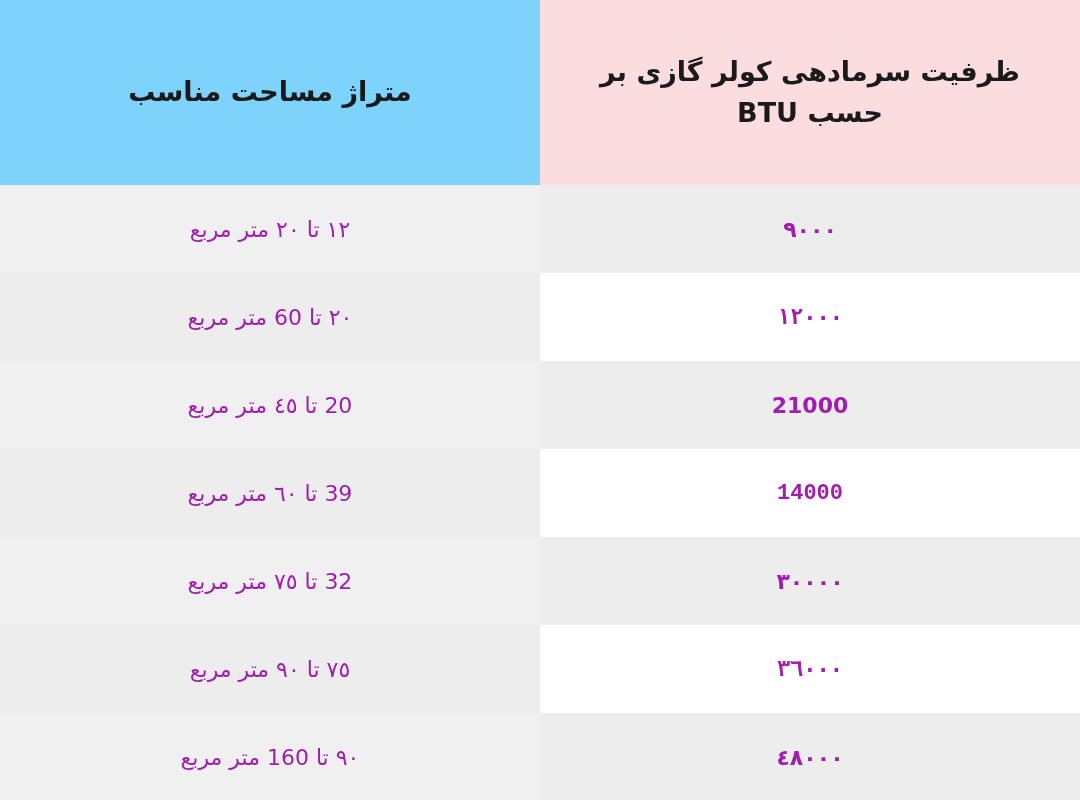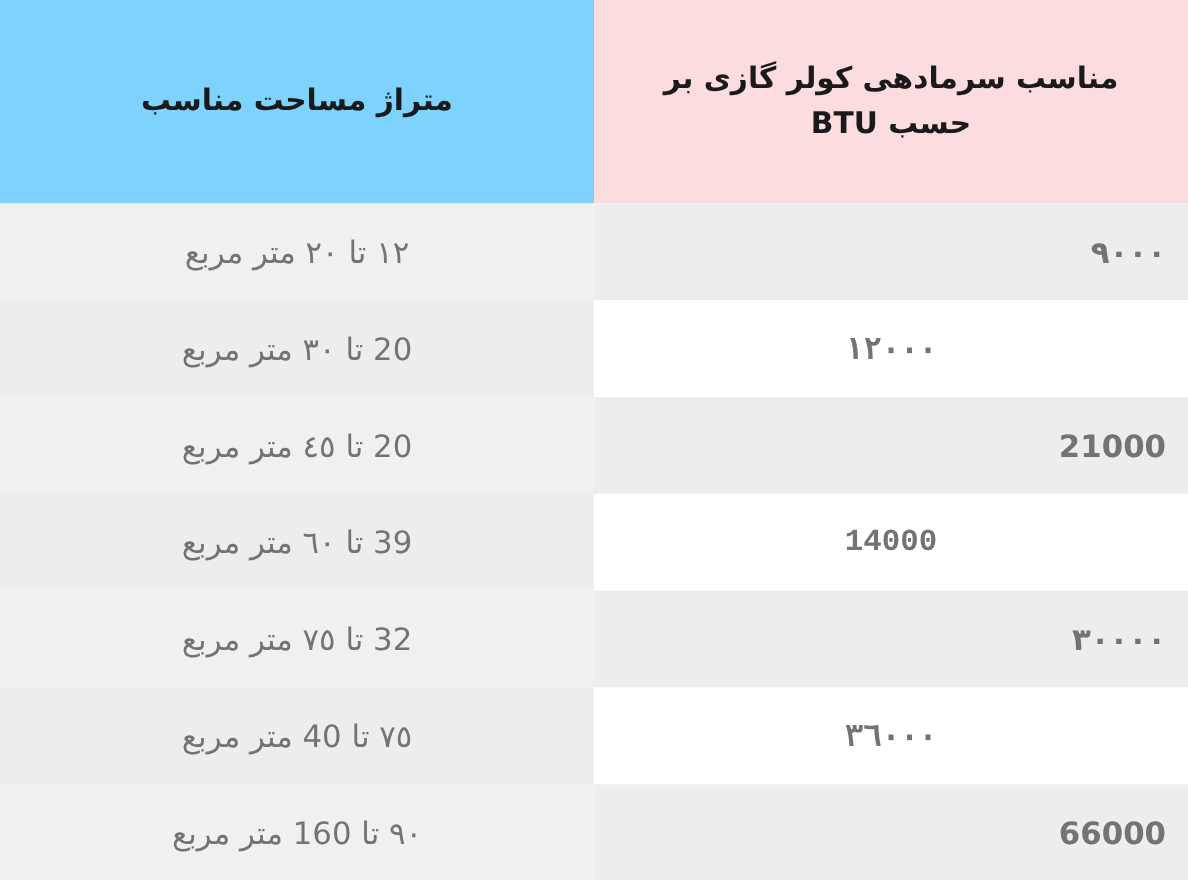--- a/index.html
+++ b/index.html
@@ -38,72 +38,72 @@
     background: #fbdcdf;
   }
   #capacity-table thead th.head-area {
     background: #7dd3fc;
   }
 
   #capacity-table tbody td {
     height: 88px;
     vertical-align: middle;
     text-align: center;
-    font-size: 28px;
-    color: #737373;
+    font-size: 22px;
+    color: #a21caf;
     padding: 0 20px;
     box-sizing: border-box;
     white-space: nowrap;
   }
 
-  #capacity-table tbody tr.row-odd td.cell-capacity { background: #ededed; text-align: right; }
+  #capacity-table tbody tr.row-odd td.cell-capacity { background: #ededed; }
   #capacity-table tbody tr.row-odd td.cell-area     { background: #f0f0f0; }
   #capacity-table tbody tr.row-even td.cell-capacity { background: #ffffff; font-family: Liberation Mono, monospace; }
   #capacity-table tbody tr.row-even td.cell-area     { background: #ededed; }
 
   #capacity-table tbody td.cell-capacity { font-weight: bold; }
   #capacity-table tbody td.cell-area     { font-weight: normal; }
 </style>
 </head>
 <body>
 
 <table id="capacity-table">
   <colgroup>
     <col class="col-capacity">
     <col class="col-area">
   </colgroup>
   <thead>
     <tr>
-      <th class="head-capacity">مناسب سرمادهی کولر گازی بر حسب BTU</th>
+      <th class="head-capacity">ظرفیت سرمادهی کولر گازی بر حسب BTU</th>
       <th class="head-area">متراژ مساحت مناسب</th>
     </tr>
   </thead>
   <tbody id="table-body">
       <tr class="row-odd">
         <td class="cell-capacity">٩٠٠٠</td>
         <td class="cell-area">١٢ تا ٢٠ متر مربع</td>
       </tr>
       <tr class="row-even">
         <td class="cell-capacity">١٢٠٠٠</td>
-        <td class="cell-area">20 تا ٣٠ متر مربع</td>
+        <td class="cell-area">٢٠ تا 60 متر مربع</td>
       </tr>
       <tr class="row-odd">
         <td class="cell-capacity">21000</td>
         <td class="cell-area">20 تا ٤٥ متر مربع</td>
       </tr>
       <tr class="row-even">
         <td class="cell-capacity">14000</td>
         <td class="cell-area">39 تا ٦٠ متر مربع</td>
       </tr>
       <tr class="row-odd">
         <td class="cell-capacity">٣٠٠٠٠</td>
         <td class="cell-area">32 تا ٧٥ متر مربع</td>
       </tr>
       <tr class="row-even">
         <td class="cell-capacity">٣٦٠٠٠</td>
-        <td class="cell-area">٧٥ تا 40 متر مربع</td>
+        <td class="cell-area">٧٥ تا ٩٠ متر مربع</td>
       </tr>
       <tr class="row-odd">
-        <td class="cell-capacity">66000</td>
+        <td class="cell-capacity">٤٨٠٠٠</td>
         <td class="cell-area">٩٠ تا 160 متر مربع</td>
       </tr>
     </tbody>
 </table>
 
 </body></html>

